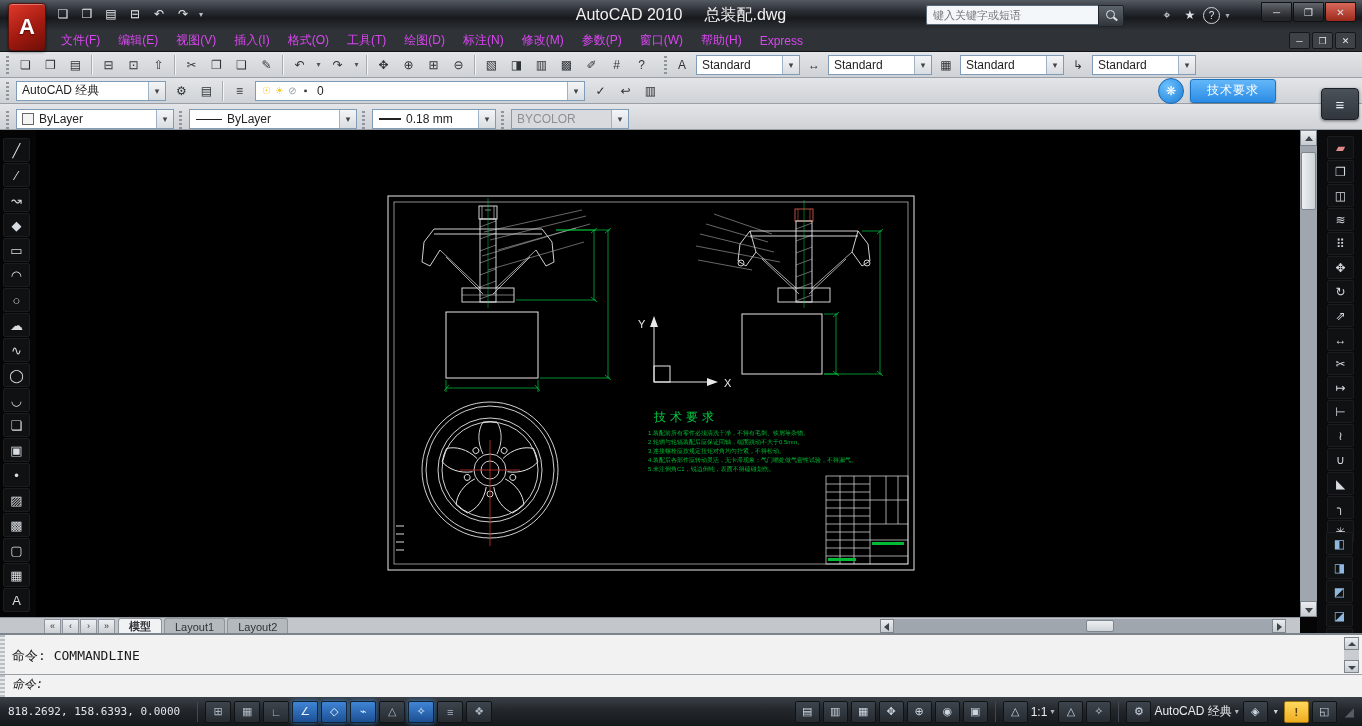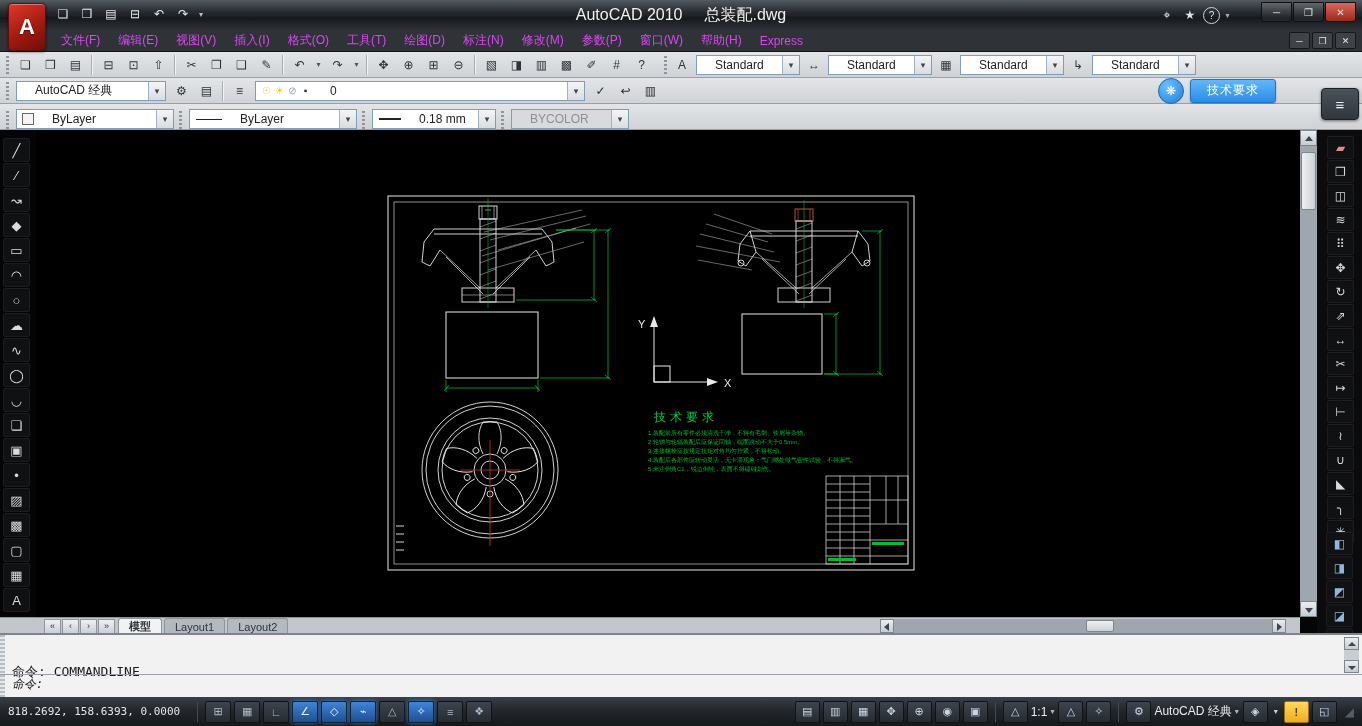--- a/index.html
+++ b/index.html
@@ -56,21 +56,21 @@
   .tb1{top:52px;} .tb2{top:78px;} .tb3{top:104px;align-items:flex-end;}
   .grip{width:3px;height:18px;margin:0 4px 0 2px;
     background:repeating-linear-gradient(180deg,#8e959c 0 2px,transparent 2px 4px);}
   .ticon{width:21px;height:21px;display:flex;align-items:center;justify-content:center;color:#2e3338;
     font-size:12px;border:1px solid transparent;border-radius:2px;margin:0 1px;}
   .ticon.small{width:9px;font-size:8px;color:#555;}
   .sep{width:1px;height:20px;background:#a7adb3;border-right:1px solid #f2f3f5;margin:0 3px;}
   .tbicon{width:22px;height:21px;display:flex;align-items:center;justify-content:center;color:#2e3338;font-size:12px;}
   .combo{height:20px;background:#fff;border:1px solid #7f9db9;display:flex;align-items:center;
     font-size:12px;color:#222;margin:0 3px;position:relative;box-sizing:border-box;}
-  .cval{flex:1;padding:0 18px;white-space:nowrap;overflow:hidden;}
+  .cval{flex:1;padding:0 5px;white-space:nowrap;overflow:hidden;}
   .cbtn{width:16px;height:100%;background:linear-gradient(#f4f5f7,#d9dde1);border-left:1px solid #9fb2c6;
     display:flex;align-items:center;justify-content:center;color:#444;}
   .cbtn::after{content:"▾";font-size:9px;}
   .combo.dis{background:#d8dade;color:#8a9096;}
   .combo.dis .cval{color:#8a9096;}
   .swatch{width:10px;height:10px;background:#f4f4f4;border:1px solid #666;margin-left:5px;}
   .ltsample{width:26px;border-top:1px solid #222;margin-left:6px;}
   .lwsample{width:22px;border-top:2px solid #222;margin-left:6px;}
   .lcicon{width:13px;display:flex;align-items:center;justify-content:center;font-size:10px;}
   .upload{display:flex;align-items:center;gap:6px;margin-left:auto;margin-right:86px;}
@@ -121,21 +121,21 @@
   .hs-thumb{position:absolute;left:206px;top:1px;width:28px;height:12px;background:linear-gradient(#eef0f2,#cdd2d7);
     border:1px solid #7d858d;border-radius:2px;box-sizing:border-box;}
 
   
   .cmd{position:absolute;left:0;top:633px;width:1362px;height:64px;background:#f2f2f2;
     border-top:2px solid #7c848c;box-sizing:border-box;
     font-family:"DejaVu Sans Mono",monospace;color:#1a1a1a;}
   .cmdgrip{position:absolute;left:0;top:0;width:5px;height:100%;
     background:repeating-linear-gradient(180deg,#b9bec3 0 2px,#e6e8ea 2px 4px);}
   .cmdline{position:absolute;left:12px;font-size:13px;white-space:pre;}
-  .cl1{top:3px;} .cl2{top:28px;}
+  .cl1{top:3px;} .cl2{top:12px;}
   .cmdprompt{position:absolute;left:12px;bottom:4px;font-size:12px;font-style:italic;}
   .cmddiv{position:absolute;left:0;right:0;bottom:22px;border-top:1px solid #9aa0a6;}
   .cscroll{position:absolute;right:3px;top:2px;width:15px;height:36px;background:#c9cdd2;}
   .cs-b{position:absolute;left:0;width:15px;height:13px;background:linear-gradient(#eceef0,#c6cbd0);border:1px solid #7d858d;box-sizing:border-box;}
   .cs-b::after{content:"";position:absolute;left:3px;border-left:4px solid transparent;border-right:4px solid transparent;}
   .cs-up{top:0;} .cs-up::after{top:4px;border-bottom:4px solid #3c444c;}
   .cs-dn{bottom:0;} .cs-dn::after{top:5px;border-top:4px solid #3c444c;}
 
   
   .status{position:absolute;left:0;top:697px;width:1362px;height:29px;
@@ -168,20 +168,24 @@
         <span class="qicon">❒</span>
         <span class="qicon">▤</span>
         <span class="qicon">⊟</span>
         <span class="qicon">↶</span>
         <span class="qicon">↷</span>
         <span class="qicon small">▾</span>
       </div>
     <div class="titletext">
       <span>AutoCAD 2010</span>
       <span>总装配.dwg</span>
+    </div>
+    <div class="search">
+      <input placeholder="键入关键字或短语" style="">
+      <span class="magbtn"></span>
     </div>
     <div class="ic-icons">
         <span class="icico">⌖</span>
         <span class="icico">★</span>
         <span class="icico round">?</span>
         <span class="icico small">▾</span>
       </div>
     <div class="wbtns">
         <span class="wbtn">─</span>
         <span class="wbtn">❐</span>

